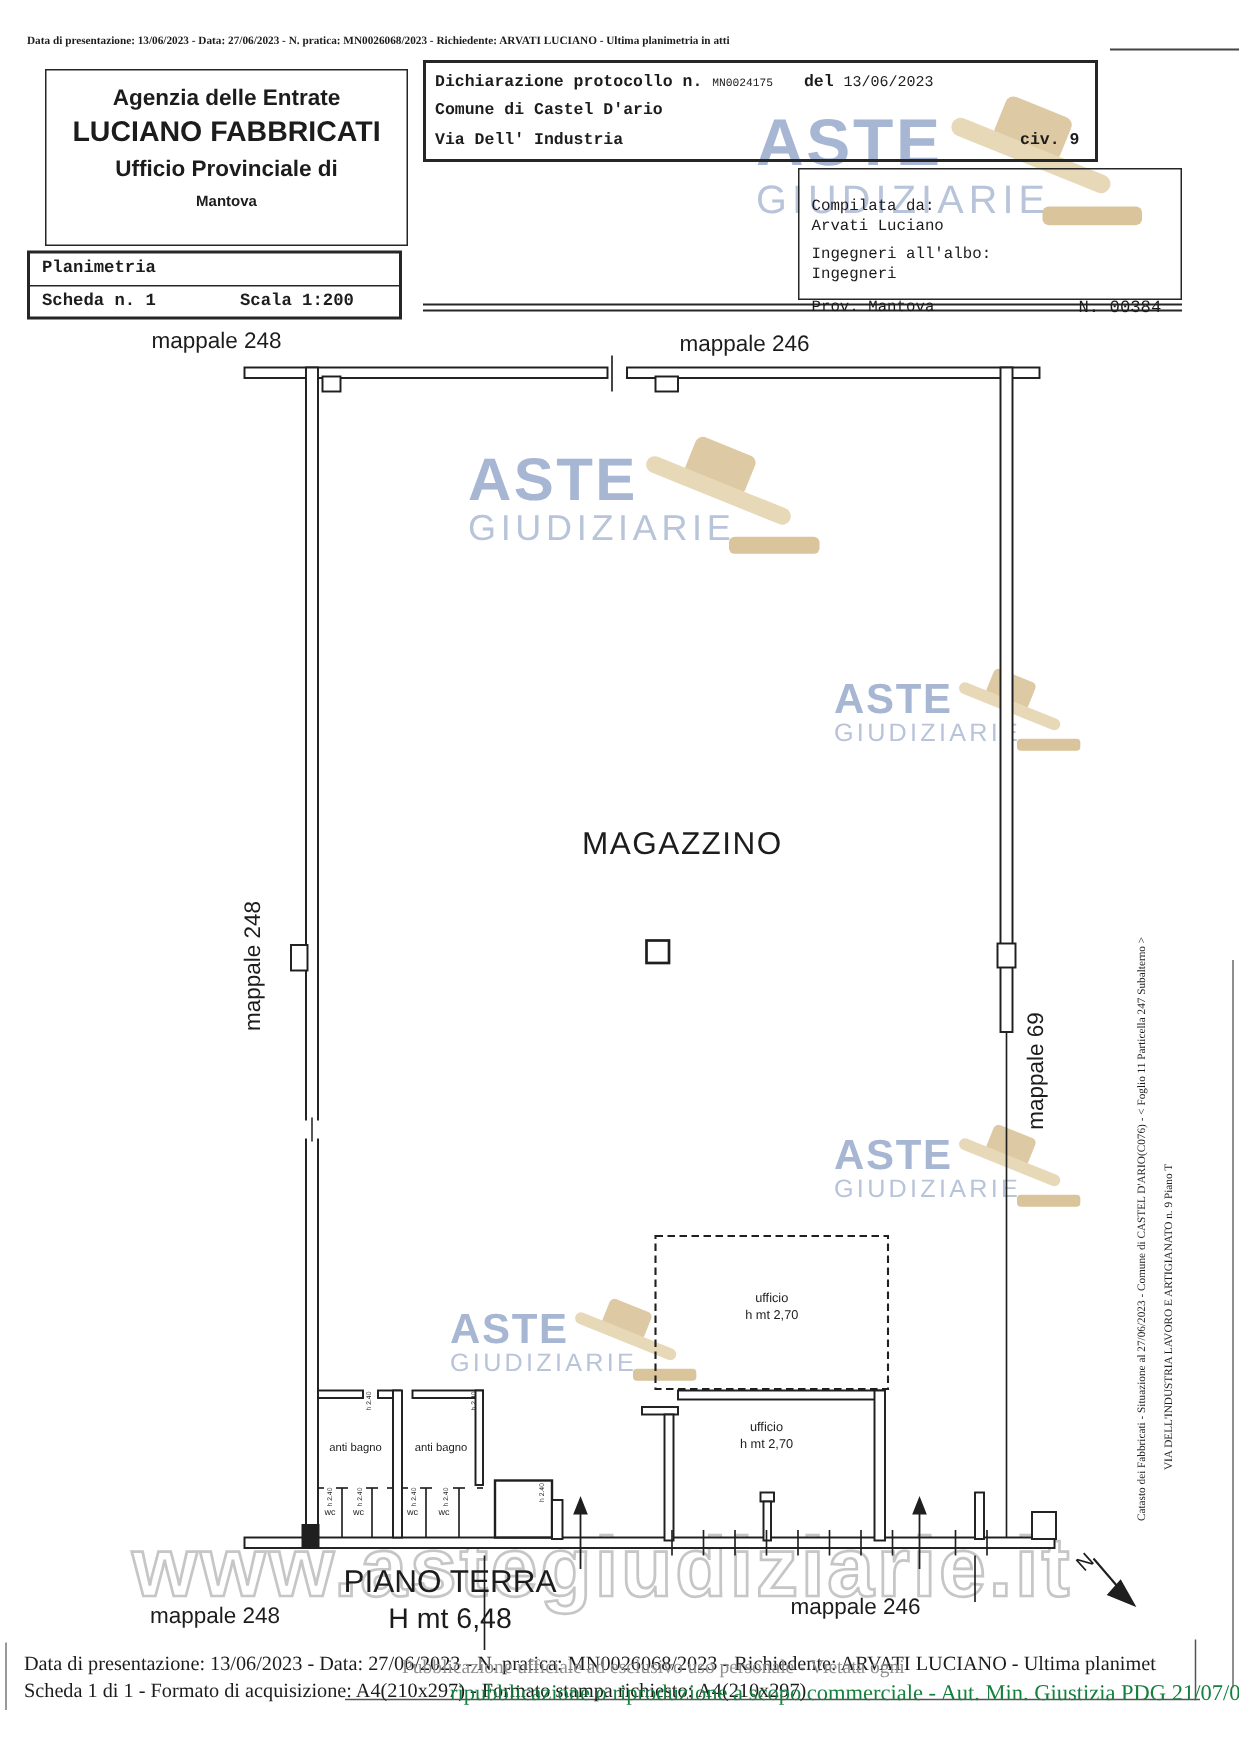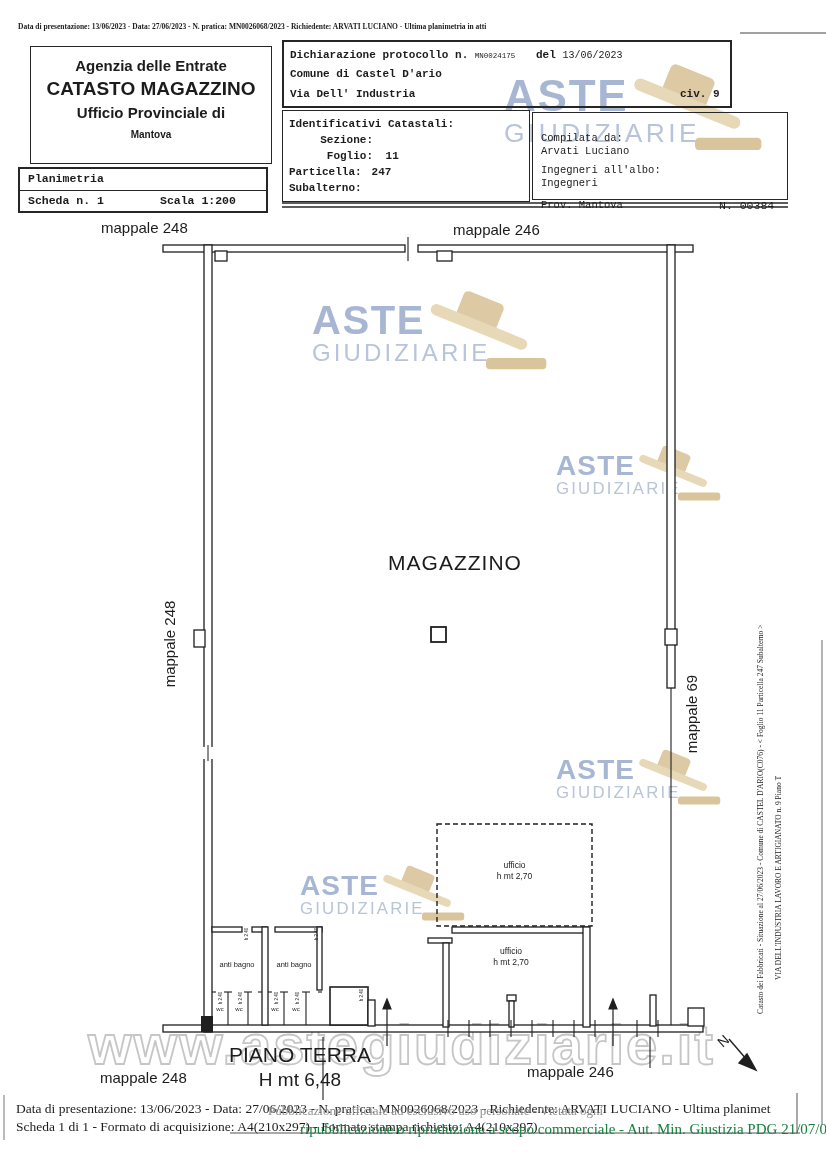--- a/index.html
+++ b/index.html
@@ -185,52 +185,39 @@
     </g>
 
     <line x1="282" y1="203" x2="788" y2="203" stroke="#262626" stroke-width="1.4"></line>
     <line x1="282" y1="207" x2="788" y2="207" stroke="#262626" stroke-width="1.4"></line>
   </svg>
 
   <div class="abs z3 serif" style="left:18px; top:22px; font-size:7.5px; font-weight:600;">Data di presentazione: 13/06/2023 - Data: 27/06/2023 - N. pratica: MN0026068/2023 - Richiedente: ARVATI LUCIANO - Ultima planimetria in atti</div>
 
   <div class="abs z3 box ctr" style="left:30px; top:46px; width:242px; height:118px; border-width:1.4px; padding-top:8px;">
     <div style="font-size:15px; font-weight:700; line-height:21px;">Agenzia delle Entrate</div>
-    <div style="font-size:19px; font-weight:700; line-height:26px;">CATASTO MAGAZZINO</div>
+    <div style="font-size:19px; font-weight:700; line-height:26px;">LUCIANO FABBRICATI</div>
     <div style="font-size:15px; font-weight:700; line-height:22px;">Ufficio Provinciale di</div>
     <div style="font-size:10px; font-weight:700; line-height:22px;">Mantova</div>
   </div>
 
   <div class="abs z3 box mono" style="left:282px; top:40px; width:450px; height:68px; border-width:2px; padding:4px 6px; font-size:11px; font-weight:700;">
     <div style="line-height:18px;">
       <span>Dichiarazione protocollo n.</span>
       <span style="font-size:7.5px; font-weight:400;">MN0024175</span>
       <span style="margin-left:14px;">del</span>
       <span style="font-size:10px; font-weight:400;">13/06/2023</span>
     </div>
     <div style="line-height:19px;">Comune di Castel D'ario</div>
     <div style="line-height:20px; position:relative;">
       <span>Via Dell' Industria</span>
       <span class="abs" style="left:390px; top:0;">civ. 9</span>
     </div>
   </div>
 
-  <div class="abs z3 box mono" style="left:282px; top:110px; width:248px; height:92px; border-width:1.6px; padding:5px 6px; font-size:11px; font-weight:700;">
-    <div style="line-height:16px;">Identificativi Catastali:</div>
-    <div class="idrow"><span class="lab">Sezione:</span></div>
-    <div class="idrow">
-      <span class="lab">Foglio:</span>
-      <span class="val">11</span>
-    </div>
-    <div class="idrow">
-      <span class="lab" style="width:70px;">Particella:</span>
-      <span class="val">247</span>
-    </div>
-    <div class="idrow"><span class="lab" style="width:72px;">Subalterno:</span></div>
-  </div>
 
   <div class="abs z3 box mono" style="left:532px; top:112px; width:256px; height:88px; border-width:1.6px; padding:19px 8px; font-size:10.5px;">
     <div style="line-height:13px;">Compilata da:</div>
     <div style="line-height:13px;">Arvati Luciano</div>
     <div style="line-height:13px; margin-top:6px;">Ingegneri all'albo:</div>
     <div style="line-height:13px;">Ingegneri</div>
     <div style="line-height:13px; margin-top:9px; position:relative;">
       <span>Prov. Mantova</span>
       <span class="abs" style="left:178px; top:0; font-size:11.5px;">N. 00384</span>
     </div>

